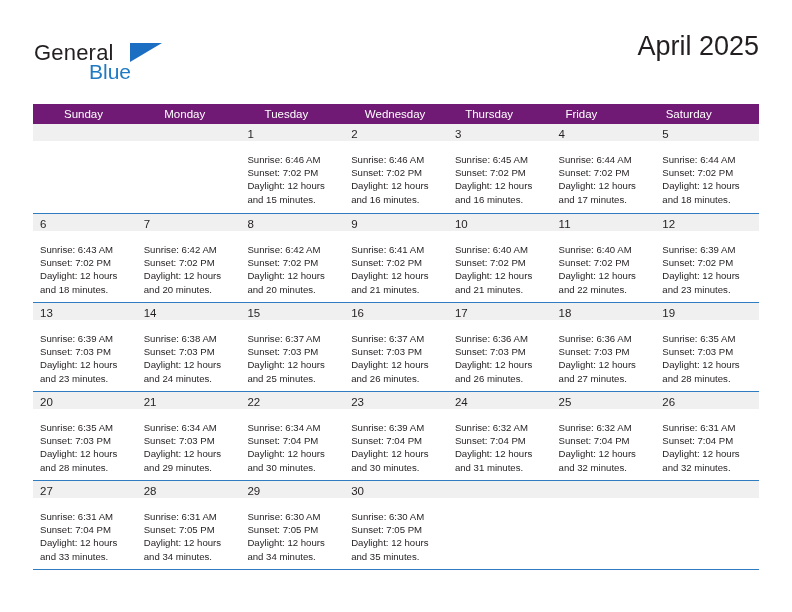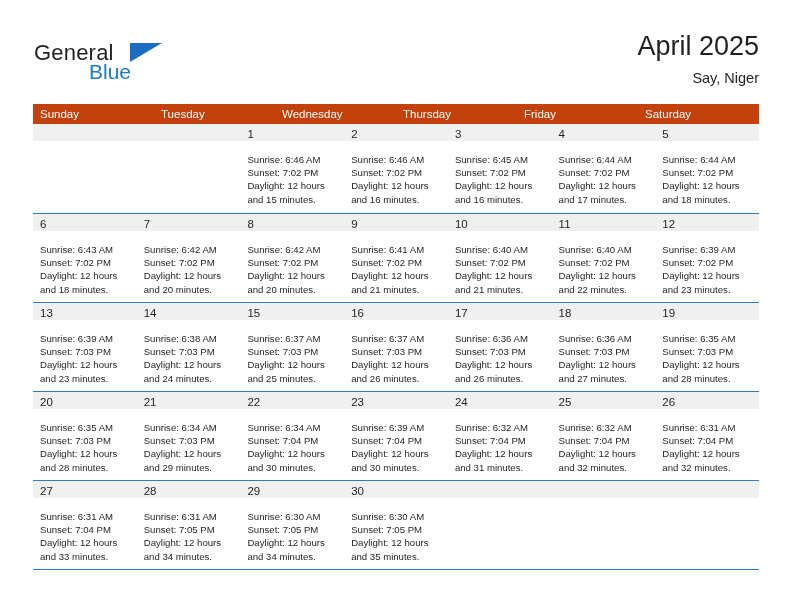--- a/index.html
+++ b/index.html
@@ -86,22 +86,23 @@
 
   
   .calendar {
     position: absolute;
     left: 33px;
     top: 104px;
     width: 726px;
   }
   .weekday-row {
     display: flex;
-    background: #c2410c;
+    background: #701a75;
     height: 20px;
+    padding-left: 24px;
   }
   .weekday {
     flex: 1 1 0;
     color: #ffffff;
     font-size: 11.5px;
     line-height: 20px;
     padding-left: 7px;
     box-sizing: border-box;
     white-space: nowrap;
     overflow: hidden;
@@ -159,28 +160,28 @@
   <div class="top-bar">
 
     <div class="brand">
       <span class="brand-general">General</span>
       <span class="brand-mark"></span>
       <span class="brand-blue">Blue</span>
     </div>
 
     <div class="title-block">
       <div class="cal-title">April 2025</div>
-      <div class="cal-subtitle">Say, Niger</div>
     </div>
 
   </div>
 
   <div class="calendar">
     <div class="weekday-row" id="weekday-row">
         <div class="weekday">Sunday</div>
+        <div class="weekday">Monday</div>
         <div class="weekday">Tuesday</div>
         <div class="weekday">Wednesday</div>
         <div class="weekday">Thursday</div>
         <div class="weekday">Friday</div>
         <div class="weekday">Saturday</div>
       </div>
     <div id="weeks-container">
         <div class="week-row first">
           <div class="day-cell empty">
             <div class="day-num-band"><span class="day-num"></span></div>

